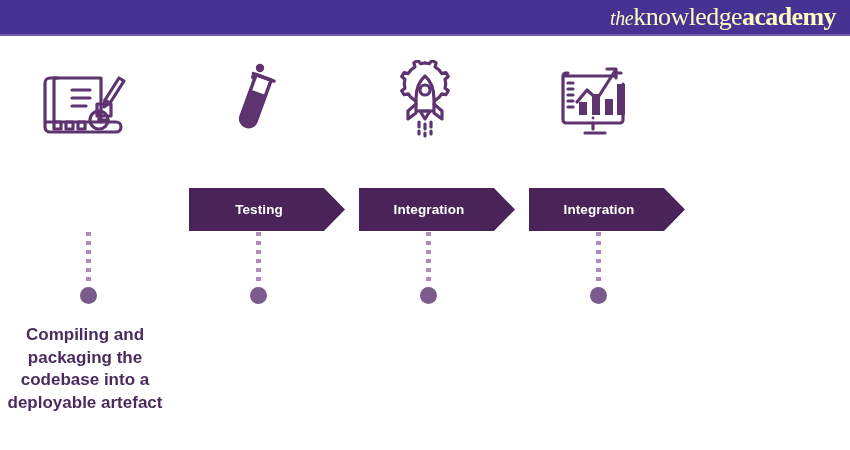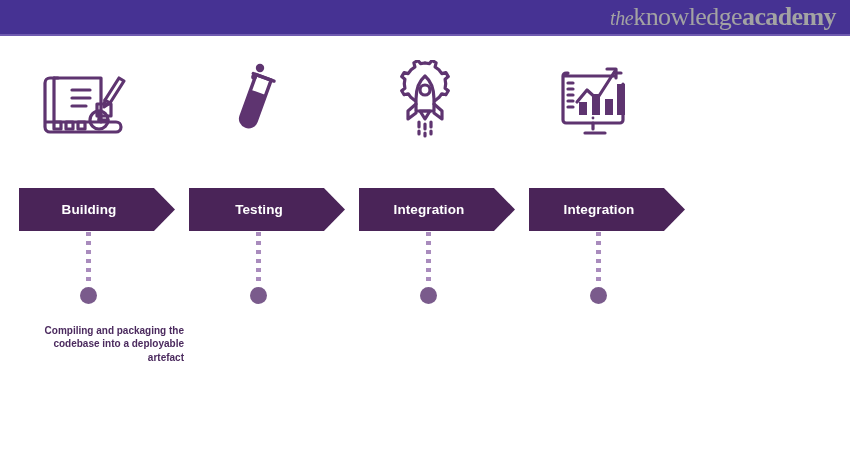--- a/index.html
+++ b/index.html
@@ -23,21 +23,21 @@
     height: 36px;
     background: #463293;
     border-bottom: 2px solid #6f5bb0;
     box-sizing: border-box;
   }
   .logo {
     position: absolute;
     right: 14px;
     top: 50%;
     transform: translateY(-50%);
-    color: #a3a3a3;
+    color: #fef9c3;
     font-family: "Liberation Serif", serif;
     white-space: nowrap;
     line-height: 1;
   }
   .logo .t-the {
     font-style: italic;
     font-size: 20px;
     letter-spacing: -0.4px;
   }
   .logo .t-knowledge {
@@ -123,26 +123,25 @@
     border-radius: 50%;
     background: #7a5b8c;
   }
 
   
   .desc {
     position: absolute;
     left: 6px;
     top: 288px;
     width: 158px;
-    text-align: right;
+    text-align: center;
     color: #4b2a5e;
-    font-size: 10px;
+    font-size: 17px;
     font-weight: bold;
     line-height: 1.33;
-    margin-left: 20px;
   }
 </style>
 </head>
 <body>
 
 <div class="header">
   <div class="logo">
     <span class="t-the">the</span><span class="t-knowledge">knowledge</span><span class="t-academy">academy</span>
   </div>
 </div>
@@ -162,23 +161,20 @@
         <rect x="24" y="60" width="7" height="7"></rect>
         <rect x="36" y="60" width="7" height="7"></rect>
         <circle cx="57" cy="58" r="9"></circle>
         <path d="M57 58 v-9"></path>
         <path d="M57 58 h9"></path>
         <rect x="55" y="42" width="14" height="12"></rect>
         <path d="M63 38 l14 -22 5 3 -14 22 -5 -3z"></path>
         <path d="M63 38 l-1 7 6 -4"></path>
       </svg>
     </div>
-    <div class="banner">
-      <span class="banner-label">Building</span>
-    </div>
     <div class="connector"></div>
     <div class="node-dot"></div>
     <div class="desc">Compiling and packaging the codebase into a deployable artefact</div>
   </div>
 
   <div class="stage">
     <div class="icon-wrap">
       <svg width="54" height="80" viewBox="0 0 54 80" fill="none" stroke="#5e3470" stroke-width="3.4" stroke-linecap="round" stroke-linejoin="round">
         <g transform="rotate(20 27 44)">
           <path d="M18 16 h16 v44 a8 8 0 0 1 -16 0z"></path>

